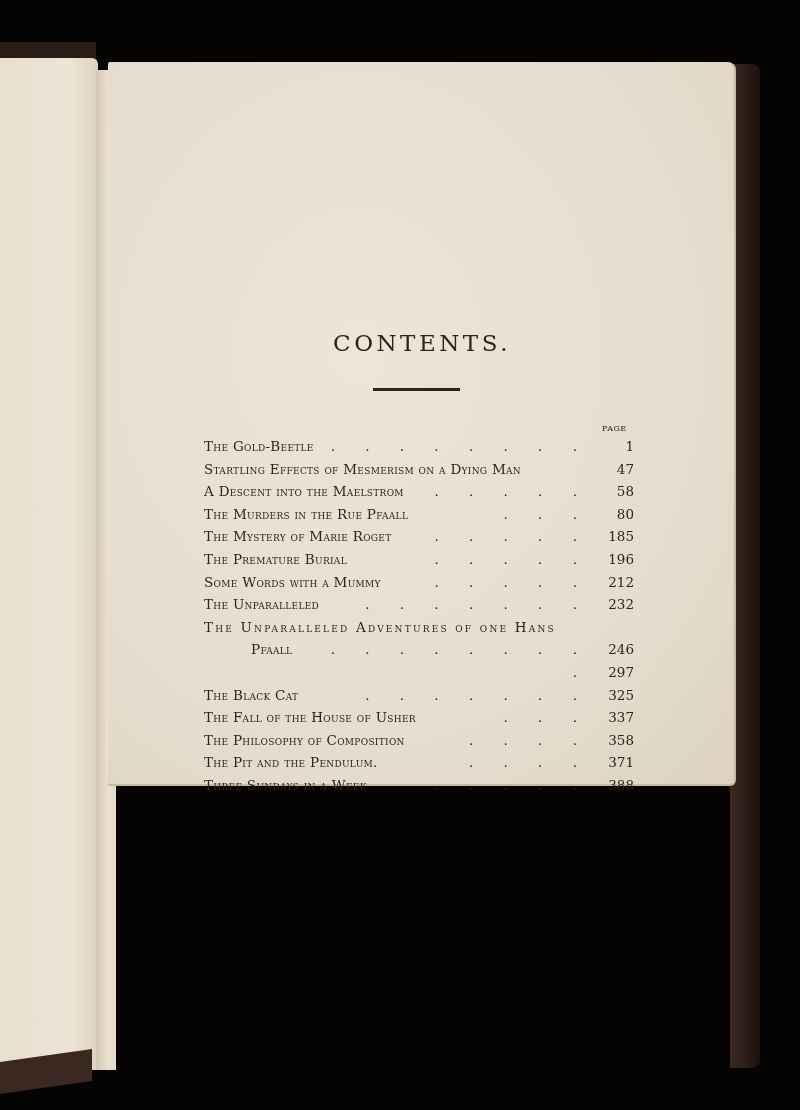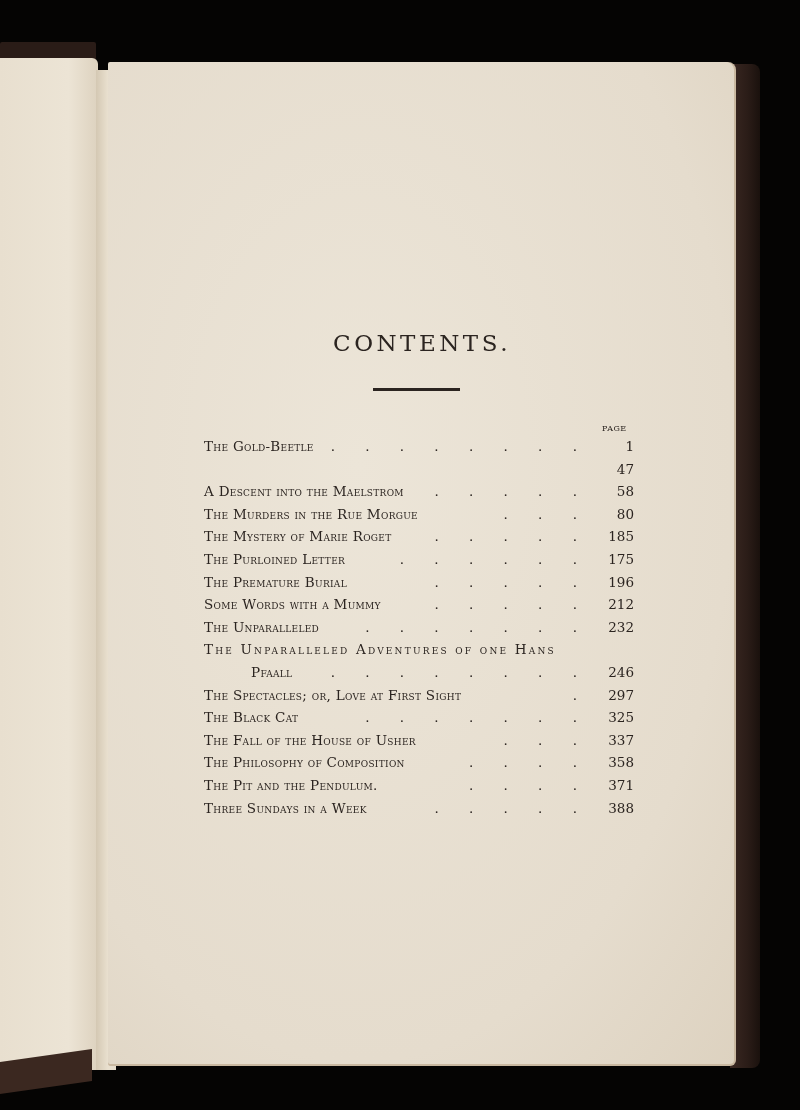--- a/index.html
+++ b/index.html
@@ -23,21 +23,21 @@
   .cover-bottom-left {
     position:absolute; left:0; top:1062px; width:92px; height:32px;
     background:#3b2820; transform:skewY(-8deg); transform-origin:left top;
   }
   .cover-right {
     position:absolute; left:730px; top:64px; width:30px; height:1004px;
     background:linear-gradient(90deg,#3a2822 0%,#2a1c17 60%,#1a110d 100%);
     border-radius:0 8px 8px 0;
   }
   .right-page {
-    position:absolute; left:108px; top:62px; width:628px; height:1004px;
+    position:absolute; left:108px; top:62px; width:628px; height:724px;
     background:#e9e1d3;
     background-image:radial-gradient(ellipse at 40% 40%, #ece5d8 0%, #e5dccd 70%, #ddd2c0 100%);
     border-radius:2px 8px 6px 2px;
     box-shadow: inset 0 -2px 0 #c9b8a0, inset -2px 0 0 #c9b8a0;
   }
   .title {
     position:absolute; left:0; width:100%; top:268px; text-align:center;
     font-size:23px; letter-spacing:3.5px; color:#2b2420; font-weight:normal;
   }
   .rule {
@@ -73,42 +73,38 @@
   <div class="rule"></div>
   <div class="page-label">PAGE</div>
 
   <div class="toc">
     <div class="toc-row">
         <span class="t">The Gold-Beetle</span>
         <span class="dots">. . . . . . . .</span>
         <span class="p">1</span>
       </div>
     <div class="toc-row">
+        <span class="t">Startling Effects of Mesmerism on a Dying Man</span>
         <span class="dots"></span>
         <span class="p">47</span>
       </div>
     <div class="toc-row">
         <span class="t">A Descent into the Maelstrom</span>
         <span class="dots">. . . . .</span>
         <span class="p">58</span>
       </div>
     <div class="toc-row">
-        <span class="t">The Murders in the Rue Morgue</span>
+        <span class="t">The Murders in the Rue Pfaall</span>
         <span class="dots">. . .</span>
         <span class="p">80</span>
       </div>
     <div class="toc-row">
         <span class="t">The Mystery of Marie Roget</span>
         <span class="dots">. . . . .</span>
         <span class="p">185</span>
-      </div>
-    <div class="toc-row">
-        <span class="t">The Purloined Letter</span>
-        <span class="dots">. . . . . .</span>
-        <span class="p">175</span>
       </div>
     <div class="toc-row">
         <span class="t">The Premature Burial</span>
         <span class="dots">. . . . .</span>
         <span class="p">196</span>
       </div>
     <div class="toc-row">
         <span class="t">Some Words with a Mummy</span>
         <span class="dots">. . . . .</span>
         <span class="p">212</span>
@@ -122,21 +118,20 @@
         <span class="t" style="letter-spacing:2.2px">The Unparalleled Adventures of one Hans</span>
         <span class="dots"></span>
         <span class="p"></span>
       </div>
     <div class="toc-row indent">
         <span class="t">Pfaall</span>
         <span class="dots">. . . . . . . .</span>
         <span class="p">246</span>
       </div>
     <div class="toc-row">
-        <span class="t">The Spectacles; or, Love at First Sight</span>
         <span class="dots">.</span>
         <span class="p">297</span>
       </div>
     <div class="toc-row">
         <span class="t">The Black Cat</span>
         <span class="dots">. . . . . . .</span>
         <span class="p">325</span>
       </div>
     <div class="toc-row">
         <span class="t">The Fall of the House of Usher</span>

